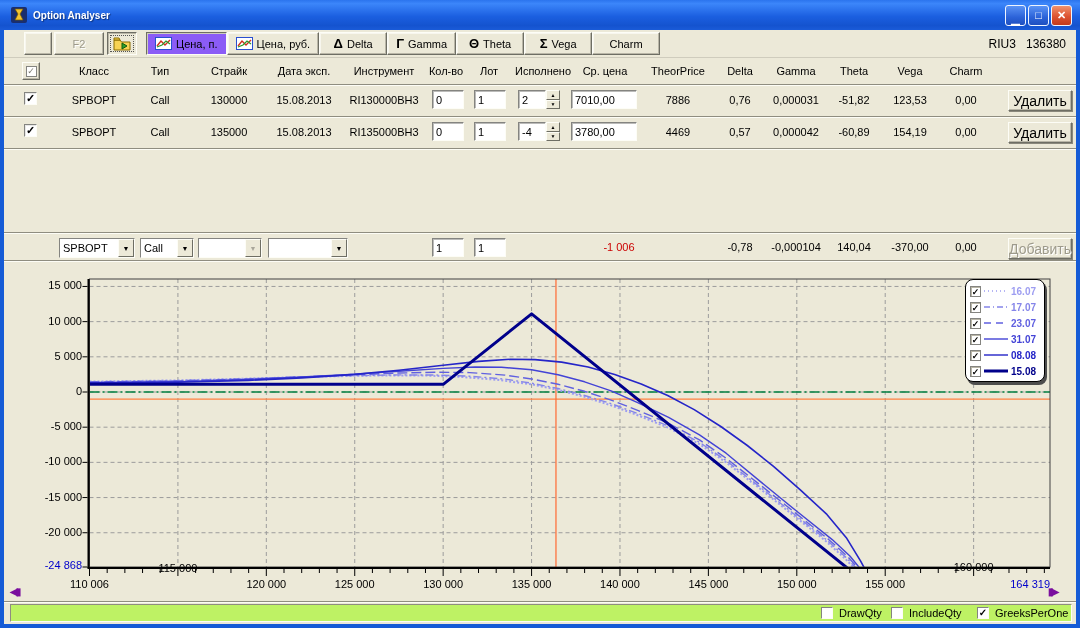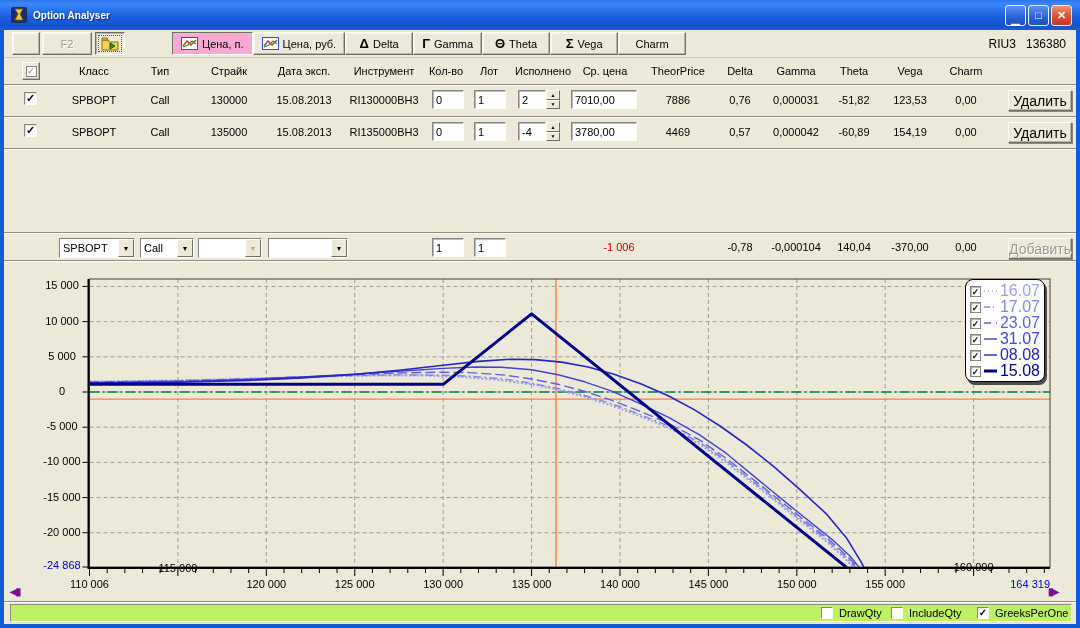--- a/index.html
+++ b/index.html
@@ -14,28 +14,28 @@
   .app-icon { width:18px; height:18px; margin:0 5px 0 4px; }
   .title-text { color:#fff; font-weight:bold; font-size:10px; text-shadow:1px 1px 1px #10337a; }
   .winbtns { margin-left:auto; display:flex; gap:2px; padding-right:2px; }
   .wbtn { width:21px; height:21px; border-radius:3px; border:1px solid #eef4ff; color:#fff;
     display:flex; align-items:center; justify-content:center; font-size:11px; font-weight:bold; cursor:default;
     background:linear-gradient(180deg,#5a93f5,#2b62d8 60%,#1e4fc0); }
   .wbtn.close { background:linear-gradient(180deg,#f0926c,#dd5331 55%,#c23a1d); }
   .wbtn .minglyph { position:relative; top:4px; }
   
   .toolbar { position:absolute; left:0; top:30px; width:1072px; height:28px; background:#ECE9D8;
-    display:flex; align-items:center; padding-left:8px; border-bottom:1px solid #cfccbd; }
+    display:flex; align-items:center; padding-left:20px; border-bottom:1px solid #cfccbd; }
   .tbtn { height:23px; background:#ECE9D8; border:1px solid; border-color:#fdfdf6 #6e6e64 #6e6e64 #fdfdf6;
     box-shadow:inset -1px -1px 0 #b9b6a7, inset 1px 1px 0 #f7f6ee; font-size:11px; color:#000;
     display:flex; align-items:center; justify-content:center; gap:4px; cursor:default; }
   .tbtn.disabled { color:#9d9a8b; text-shadow:1px 1px 0 #fff; }
   .tbtn.pressed { border-color:#6e6e64 #fdfdf6 #fdfdf6 #6e6e64; box-shadow:inset 1px 1px 0 #b9b6a7;
     outline:1px dotted #555; outline-offset:-4px; }
-  .tbtn.sel { background:#f9a8d4; border-color:#6e6e64 #fdfdf6 #fdfdf6 #6e6e64; box-shadow:inset 1px 1px 0 #cfccbd;margin-left:38px; }
+  .tbtn.sel { background:#8b5cf6; border-color:#6e6e64 #fdfdf6 #fdfdf6 #6e6e64; box-shadow:inset 1px 1px 0 #cfccbd; }
   .w28{width:28px} .w50{width:50px; margin-left:2px;} .w30{width:30px; margin-left:3px;}
   .tabs { display:flex; margin-left:9px; }
   .tab { min-width:68px; padding:0 8px; }
   .glyph { font-size:13px; font-weight:bold; }
   .chart-ico { width:17px; height:13px; display:inline-block; }
   .instr { margin-left:auto; margin-right:10px; font-size:12px; color:#000; display:flex; gap:10px; }
   
   .hr { position:absolute; left:0; width:1072px; height:2px; border-top:1px solid #8f8d80; border-bottom:1px solid #fdfdf6; }
   .cell,.hcell { position:absolute; font-size:11px; color:#000; text-align:center; }
   .hcell { top:65px; }
@@ -67,28 +67,28 @@
     border-color:#848480 #fdfdf6 #fdfdf6 #848480; display:flex; }
   .combo input { flex:1; min-width:0; border:0; font-size:11px; padding:0 3px; font-family:"Liberation Sans",sans-serif; background:transparent; }
   .combo .cbtn { width:16px; background:#ECE9D8; border:1px solid; border-color:#fdfdf6 #6e6e64 #6e6e64 #fdfdf6;
     font-size:7px; color:#000; display:flex; align-items:center; justify-content:center; }
   .combo.dis .cbtn { color:#a9a69a; }
   .red { color:#cc0000; }
   
   .chartwrap { position:absolute; left:0; top:262px; width:1072px; height:338px; }
   .xlab,.ylab { position:absolute; font-size:11px; color:#000; }
   .xlab { width:80px; text-align:center; }
-  .ylab { width:72px; left:22px; text-align:center; }
+  .ylab { width:72px; left:6px; text-align:right; }
   .bluelab { color:#0000cc; }
   .legend { position:absolute; left:961px; top:17px; width:80px; background:#fff; border:1px solid #000;
     border-radius:8px; box-shadow:2px 3px 0 #4d4d4d; padding:3px 4px 2px 4px; }
   .lrow { display:flex; align-items:center; height:16px; gap:3px; }
   .lcb { width:11px; height:11px; background:#fff; border:1px solid #848480; box-shadow:inset 1px 1px 0 #b9b6a7;
     font-size:9px; line-height:10px; font-weight:bold; text-align:center; color:#000; flex:none; }
-  .llab { font-size:16px; }
+  .llab { font-size:10px;font-weight:bold; }
   .navarrow { position:absolute; font-size:10px; font-weight:bold; color:#7a0f9e; letter-spacing:-2px; }
   
   .statusbar { position:absolute; left:6px; top:604px; width:1062px; height:18px; background:#bef264;
     border:1px solid; border-color:#8f8d80 #fdfdf6 #fdfdf6 #8f8d80; }
   .sb-cb { position:absolute; top:2px; width:12px; height:12px; background:#fff; border:1px solid;
     border-color:#848480 #fdfdf6 #fdfdf6 #848480; font-size:10px; line-height:10px; font-weight:bold; text-align:center; }
   .sb-lab { position:absolute; top:2px; font-size:11px; }
 </style>
 </head>
 <body>

